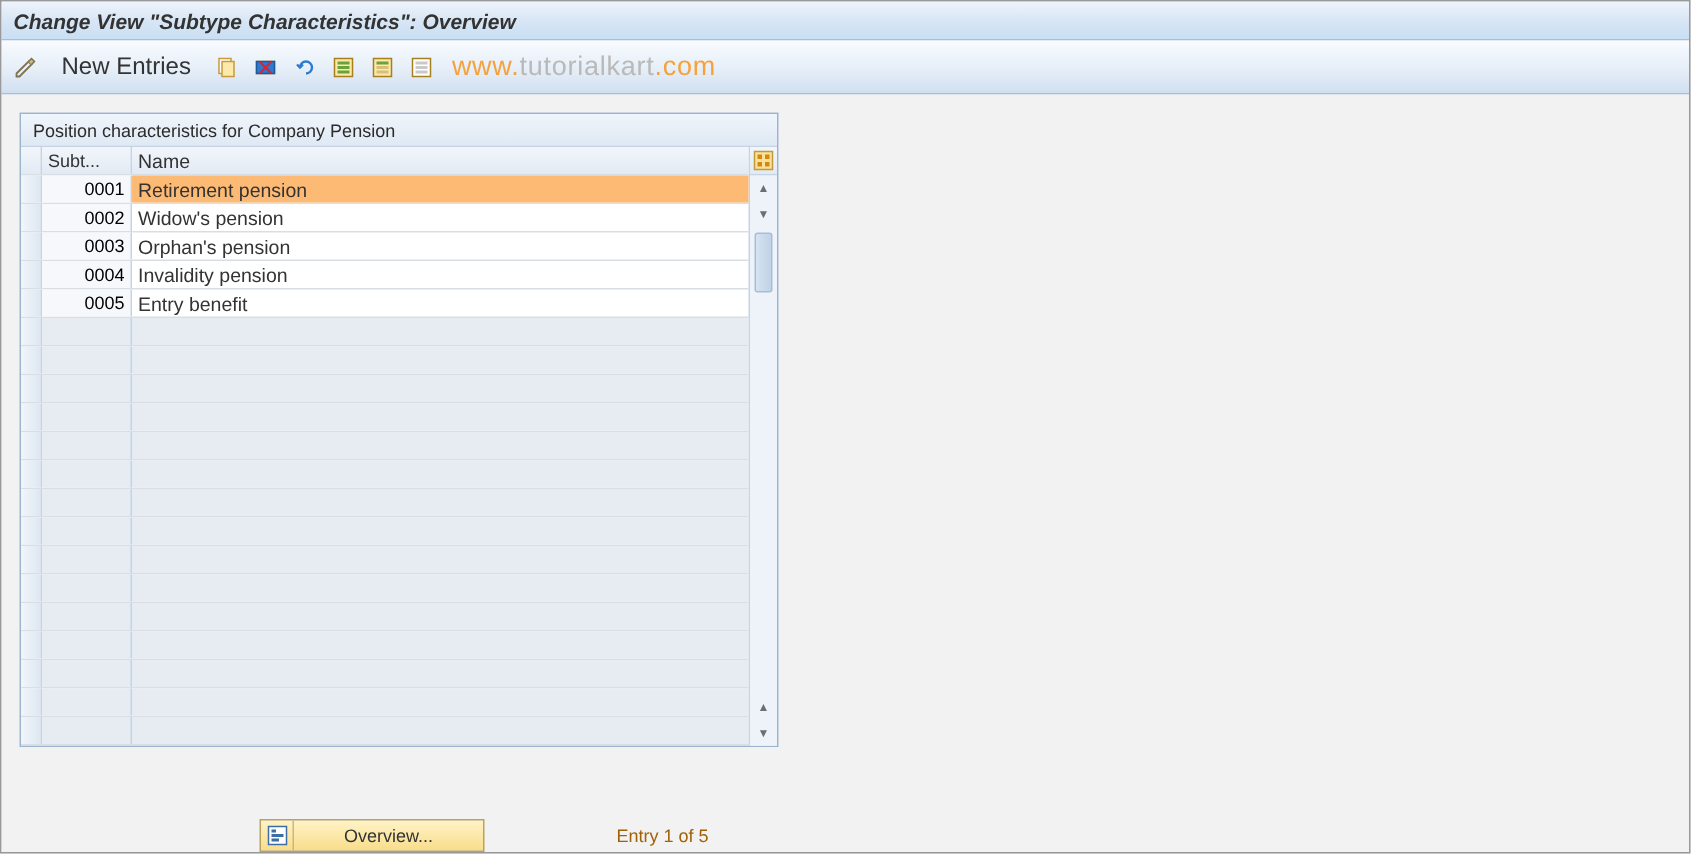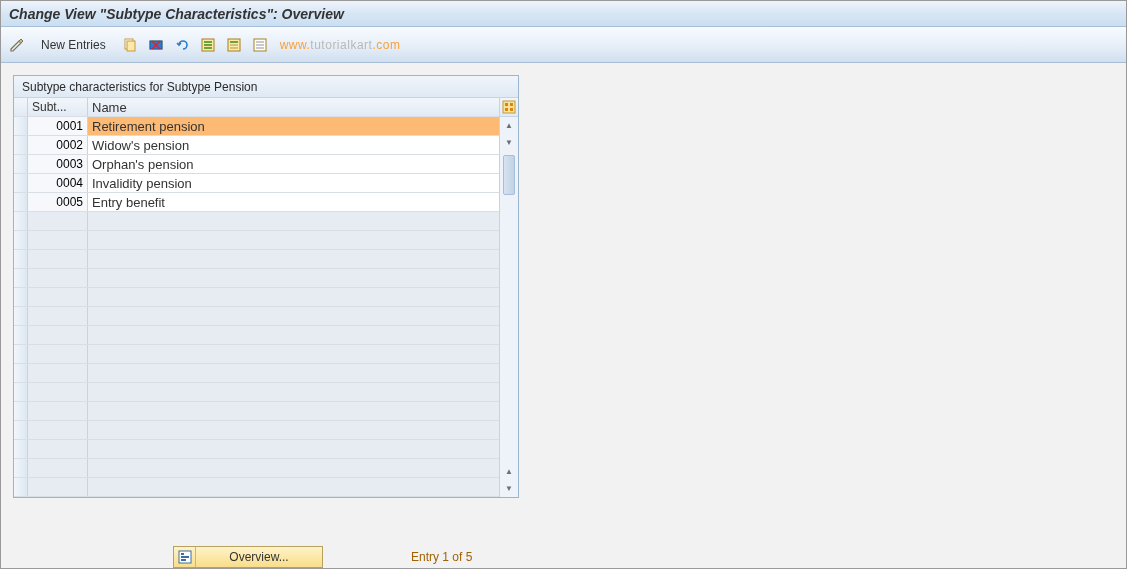--- a/index.html
+++ b/index.html
@@ -53,26 +53,26 @@
       width: 16px;
       height: 16px;
     }
     .new-entries-btn {
       height: 22px;
       padding: 0 8px;
       display: flex;
       align-items: center;
       cursor: pointer;
       color: #333;
-      font-size: 12px;
+      font-size: 16px;
       background: transparent;
       border: none;
     }
     .watermark {
-      font-size: 12px;
+      font-size: 18px;
       font-family: Verdana, sans-serif;
       letter-spacing: 0.5px;
       margin-left: 4px;
     }
     .wm-orange { color: #f7a13d; }
     .wm-gray { color: #b9b9b9; }
     .content {
       padding: 12px;
       background: #f2f2f2;
     }
@@ -286,21 +286,21 @@
         <rect x="4" y="10" width="8" height="2" fill="#c9c9c9"></rect>
       </svg>
   </button>
   <span class="watermark">
     <span class="wm-orange">www.</span><span class="wm-gray">tutorialkart</span><span class="wm-orange">.com</span>
   </span>
 </div>
 
 <div class="content">
   <div class="table-container">
-    <div class="table-title">Subtype characteristics for Subtype Pension</div>
+    <div class="table-title">Position characteristics for Company Pension</div>
     <div class="table-wrap">
       <div class="table-main">
         <div class="table-header-row">
           <div class="row-selector"></div>
           <div class="col-subt">Subt...</div>
           <div class="col-name">Name</div>
         </div>
         <div class="table-row selected">
           <div class="row-selector"></div>
           <div class="col-subt">0001</div>

